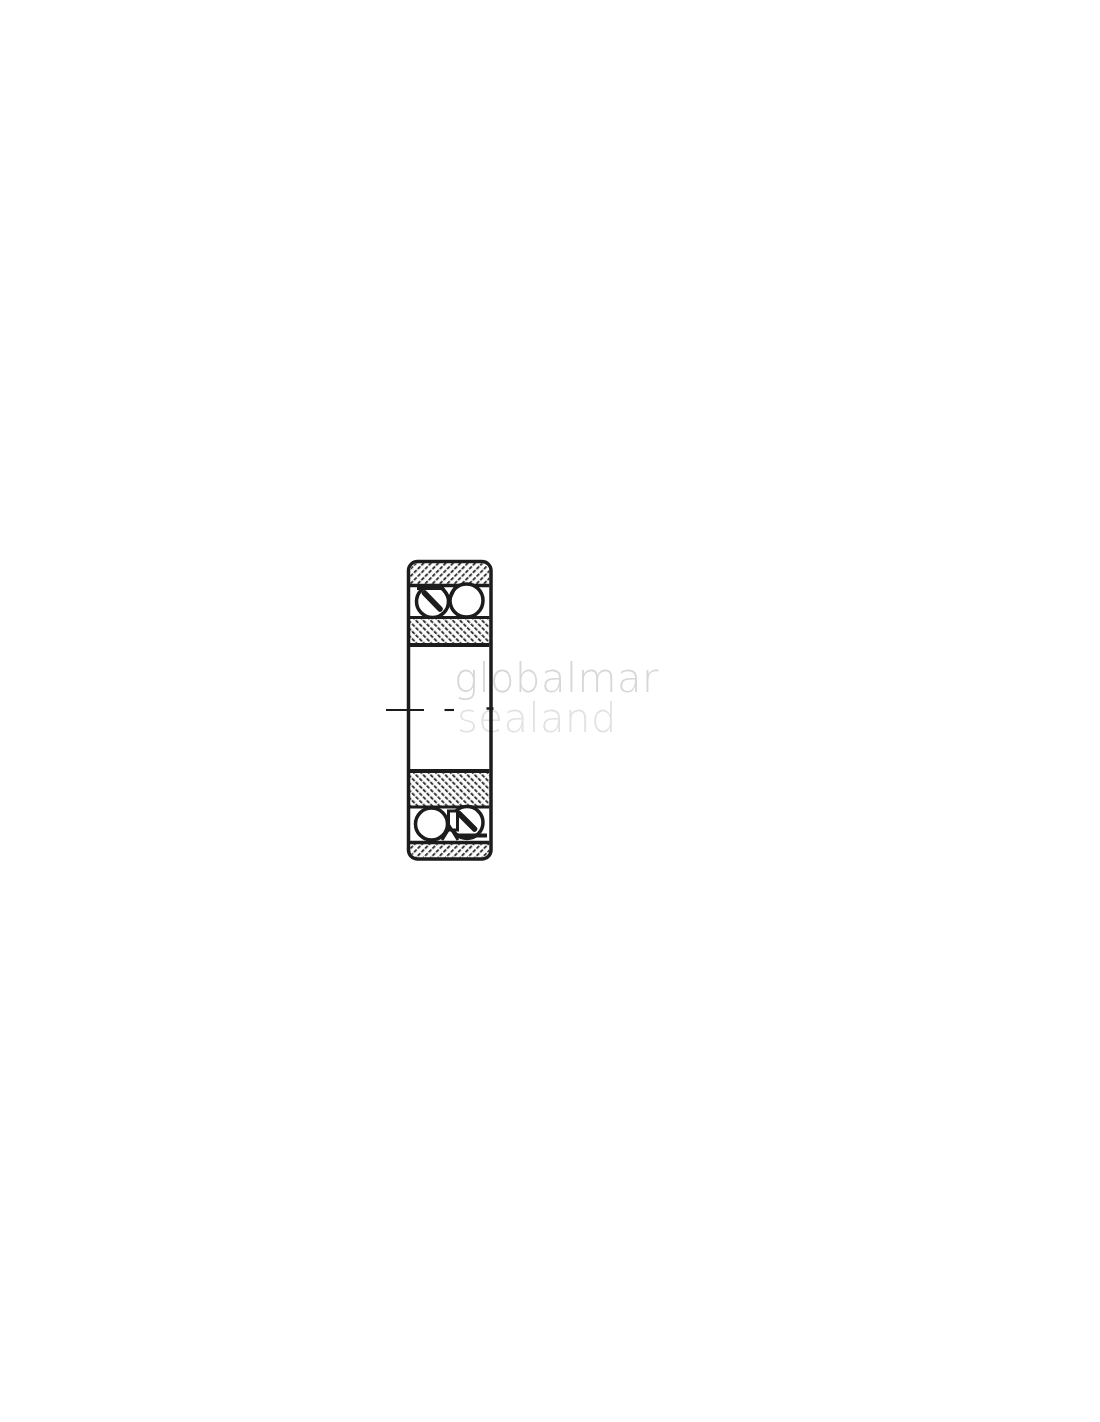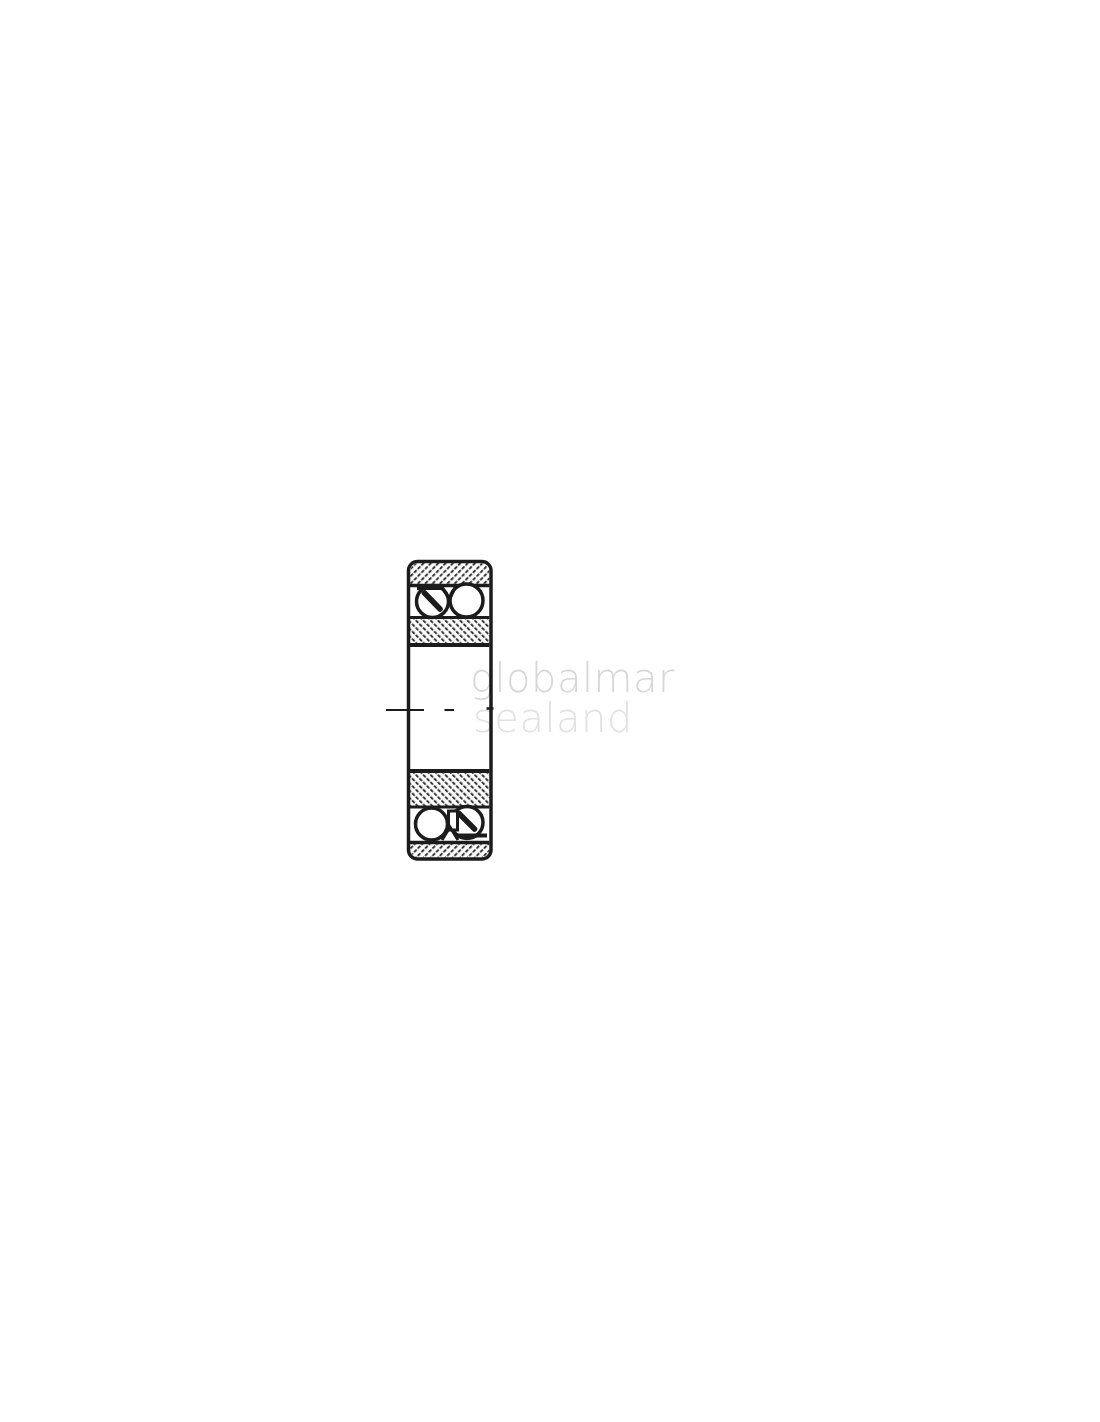--- a/index.html
+++ b/index.html
@@ -31,21 +31,20 @@
     left: 454px;
     top: 658px;
     z-index: 2;
     mix-blend-mode: multiply;
     font-size: 40px;
     line-height: 40px;
     font-weight: 300;
     letter-spacing: 0.5px;
     white-space: nowrap;
     pointer-events: none;
-    margin-left: 16px;
   }
   .watermark-line-1 { color: var(--color-watermark_line1); }
   .watermark-line-2 { color: var(--color-watermark_line2); padding-left: 3px; }
 
   
   .ink        { stroke: var(--color-ink); fill: none; }
   .ink-fill   { stroke: var(--color-ink); fill: #ffffff; }
   .white-fill { fill: #ffffff; stroke: none; }
   .hatch-line { stroke: var(--color-hatch); stroke-width: 1.9; stroke-dasharray: 4 1.6; }
   .w2  { stroke-width: 2.1; }

